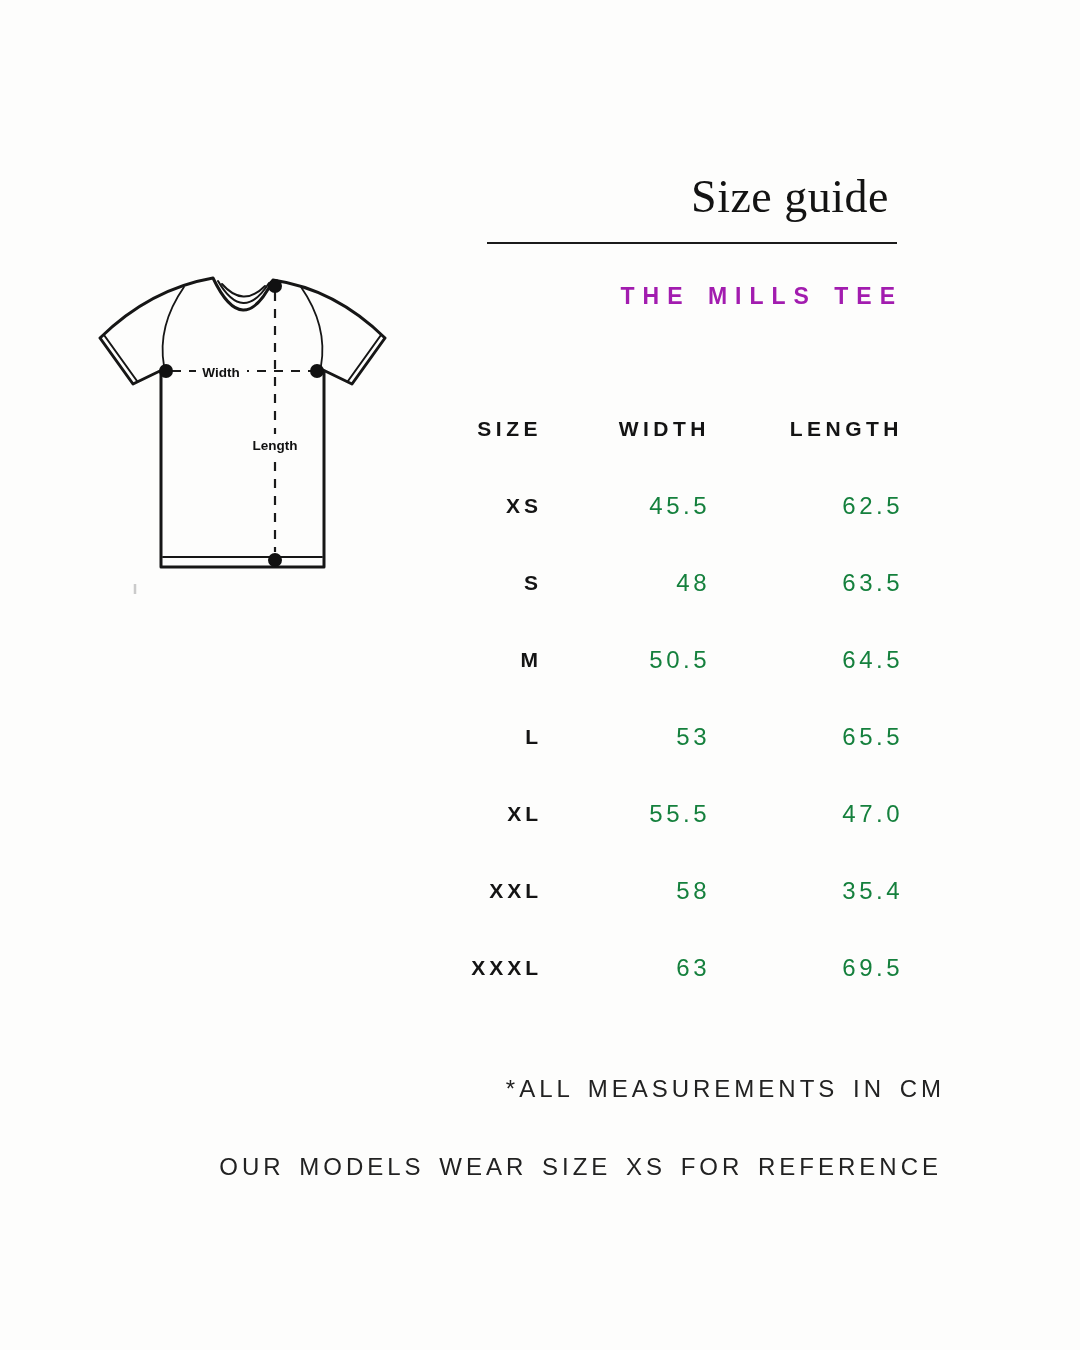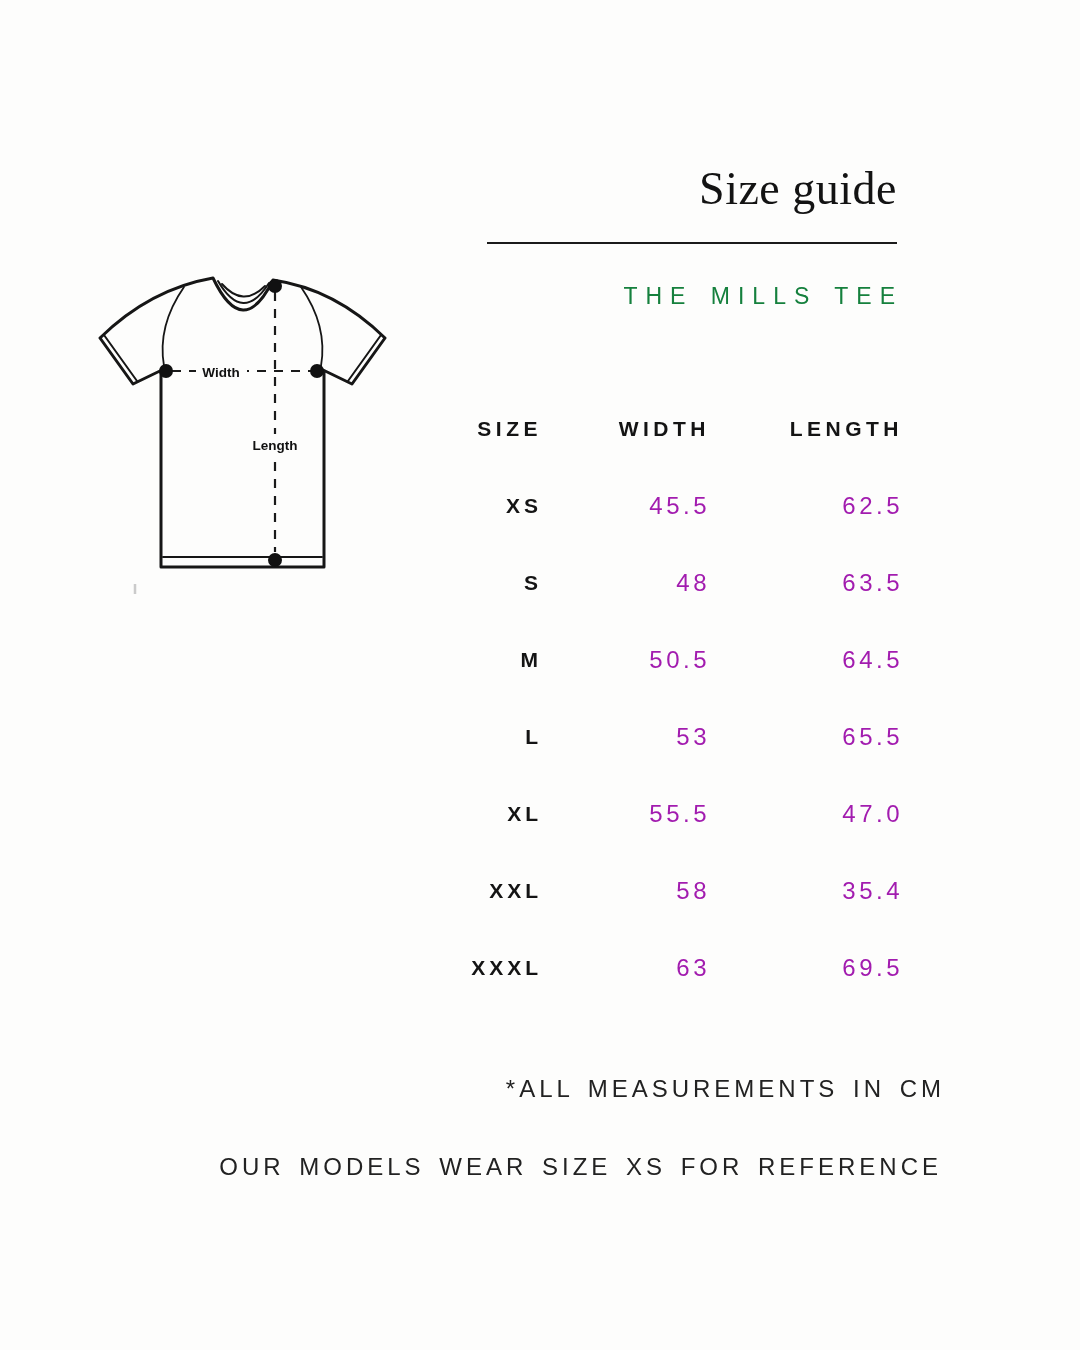--- a/index.html
+++ b/index.html
@@ -2,38 +2,38 @@
 <html><head>
 <meta charset="utf-8">
 <style>
   html,body{margin:0;padding:0;background:#e9e9e9;}
   .canvas{
     position:relative;width:1080px;height:1350px;margin:0 auto;
     background:#fdfdfc;color:#161616;overflow:hidden;
     font-family:"Liberation Sans",sans-serif;
   }
   .title{
-    position:absolute;top:164px;right:183px;margin:0;
+    position:absolute;top:164px;right:183px;margin:8px;
     font-family:"Liberation Serif",serif;font-weight:400;
     font-size:46px;line-height:1.1;color:#131313;letter-spacing:.5px;
   }
   .rule{position:absolute;left:487px;top:242px;width:410px;height:2px;background:#1b1b1b;}
   .subtitle{
     position:absolute;top:285px;right:177px;line-height:1;
-    font-size:23px;letter-spacing:8px;word-spacing:3px;color:#15803d;
+    font-size:23px;letter-spacing:8px;word-spacing:3px;color:#a21caf;font-weight:bold;
   }
   .size-table{
     position:absolute;left:420px;top:368px;width:483px;
     display:grid;grid-template-columns:122px 168px 193px;grid-auto-rows:77px;
     align-items:center;
   }
   .cell{text-align:right;line-height:1;white-space:nowrap;margin-top:44px;}
   .cell.head{font-weight:bold;font-size:21px;letter-spacing:4.5px;color:#141414;}
   .cell.size{font-weight:bold;font-size:21px;letter-spacing:4px;color:#141414;}
-  .cell.val{font-size:24px;letter-spacing:3.5px;color:#a21caf;}
+  .cell.val{font-size:24px;letter-spacing:3.5px;color:#15803d;}
   .note{
     position:absolute;line-height:1;font-size:24px;font-weight:300;
     letter-spacing:4px;word-spacing:4px;color:#222;white-space:nowrap;
   }
   .note1{top:1077px;right:135px;}
   .note2{top:1155px;right:138px;}
   .tee-svg{position:absolute;left:85px;top:255px;width:330px;height:350px;}
   .tee-svg .outline{fill:none;stroke:#161616;stroke-width:3;stroke-linejoin:round;stroke-linecap:round;}
   .tee-svg .thin{fill:none;stroke:#161616;stroke-width:2;stroke-linecap:round;}
   .tee-svg .seam{fill:none;stroke:#161616;stroke-width:1.8;stroke-linecap:round;}

